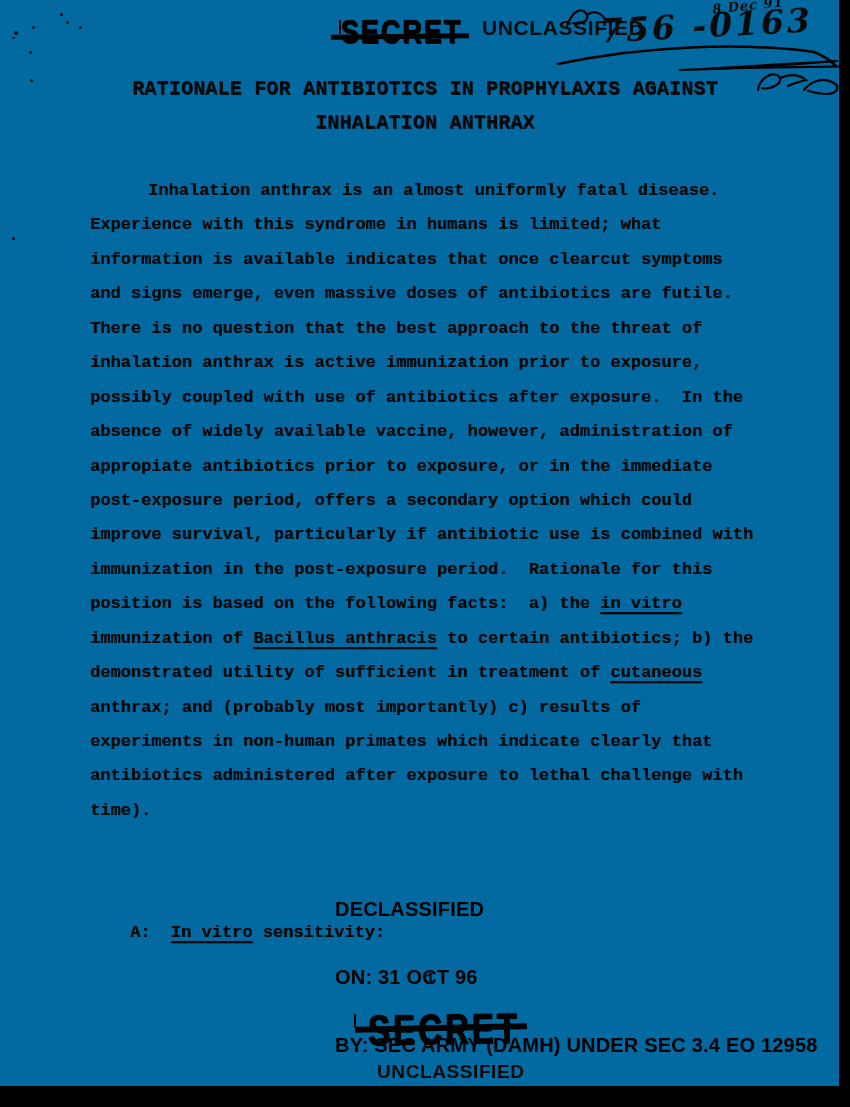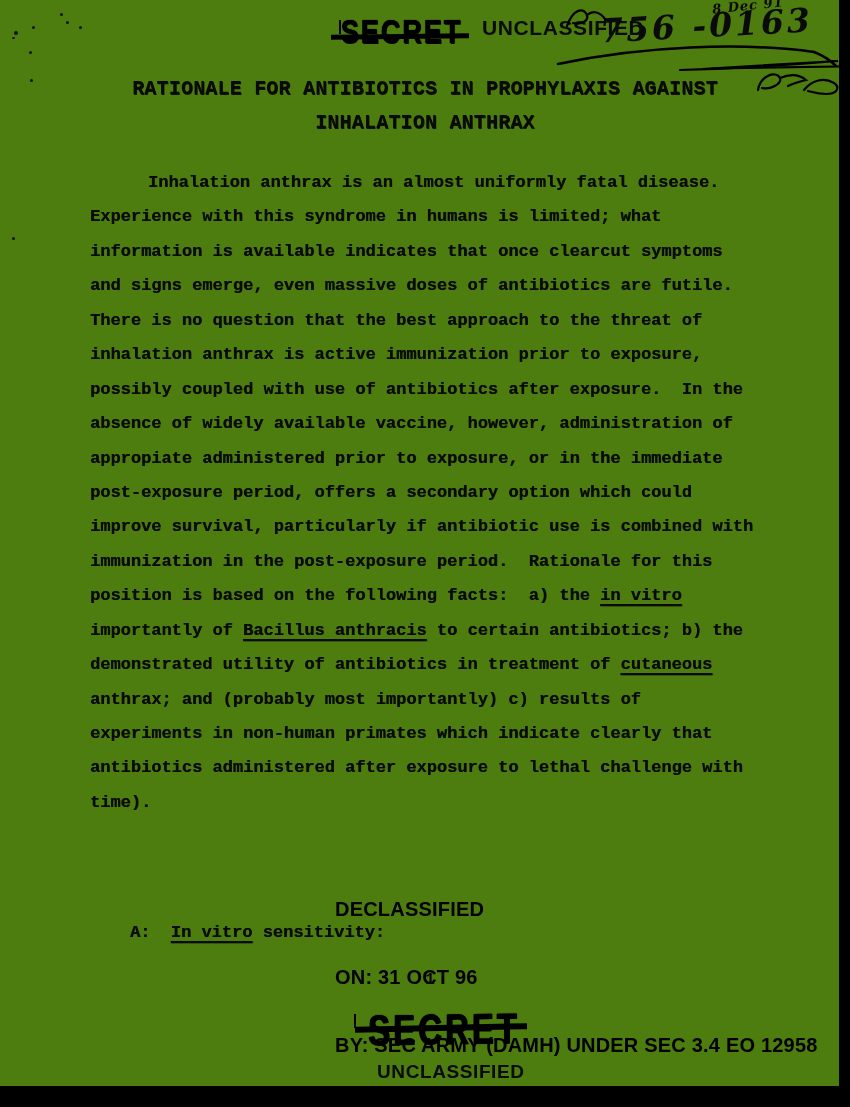--- a/index.html
+++ b/index.html
@@ -1,29 +1,29 @@
 <!DOCTYPE html>
 <html><head>
 <meta charset="utf-8">
 <style>
   html,body { margin:0; padding:0; background:#e8e8e8; }
   .page {
     position:relative; width:850px; height:1107px; margin:0 auto;
-    background:#4d7c0f; overflow:hidden;
+    background:#0369a1; overflow:hidden;
     font-family:"Liberation Mono", monospace; color:#0a0a0a;text-decoration:underline;
   }
 
   
   .typebody {
     position:absolute; left:90px; top:166px; width:700px;
     font-size:17px; font-weight:bold; line-height:34.45px;
     letter-spacing:0; text-shadow:0.4px 0.4px 0 rgba(0,0,0,0.75);
   }
   .tline { white-space:pre; height:34.45px; }
-  .tline.indent { text-indent:58px; }
+  .tline.indent { text-indent:58px;margin-top:8px; }
   .useg {
     text-decoration:underline;
     text-decoration-thickness:2px;
     text-underline-offset:4px;
   }
 
   
   .title {
     position:absolute; left:0; top:72px; width:850px; text-align:center;
     font-size:20px; font-weight:bold; line-height:34px;
@@ -124,27 +124,27 @@
 
   <div class="typebody">
       <div class="tline indent"><span>Inhalation anthrax is an almost uniformly fatal disease.</span></div>
       <div class="tline"><span>Experience with this syndrome in humans is limited; what</span></div>
       <div class="tline"><span>information is available indicates that once clearcut symptoms</span></div>
       <div class="tline"><span>and signs emerge, even massive doses of antibiotics are futile.</span></div>
       <div class="tline"><span>There is no question that the best approach to the threat of</span></div>
       <div class="tline"><span>inhalation anthrax is active immunization prior to exposure,</span></div>
       <div class="tline"><span>possibly coupled with use of antibiotics after exposure.  In the</span></div>
       <div class="tline"><span>absence of widely available vaccine, however, administration of</span></div>
-      <div class="tline"><span>appropiate administered prior to exposure, or in the immediate</span></div>
+      <div class="tline"><span>appropiate antibiotics prior to exposure, or in the immediate</span></div>
       <div class="tline"><span>post-exposure period, offers a secondary option which could</span></div>
       <div class="tline"><span>improve survival, particularly if antibiotic use is combined with</span></div>
       <div class="tline"><span>immunization in the post-exposure period.  Rationale for this</span></div>
       <div class="tline"><span>position is based on the following facts:  a) the </span><span class="useg">in vitro</span></div>
-      <div class="tline"><span>importantly of </span><span class="useg">Bacillus anthracis</span><span> to certain antibiotics; b) the</span></div>
-      <div class="tline"><span>demonstrated utility of antibiotics in treatment of </span><span class="useg">cutaneous</span></div>
+      <div class="tline"><span>immunization of </span><span class="useg">Bacillus anthracis</span><span> to certain antibiotics; b) the</span></div>
+      <div class="tline"><span>demonstrated utility of sufficient in treatment of </span><span class="useg">cutaneous</span></div>
       <div class="tline"><span>anthrax; and (probably most importantly) c) results of</span></div>
       <div class="tline"><span>experiments in non-human primates which indicate clearly that</span></div>
       <div class="tline"><span>antibiotics administered after exposure to lethal challenge with</span></div>
       <div class="tline"><span>time).</span></div>
     </div>
 
   <div class="declass">
     <div>DECLASSIFIED</div>
     <div>ON: 31 OCT 96</div>
     <div>BY: SEC ARMY (DAMH) UNDER SEC 3.4 EO 12958</div>

